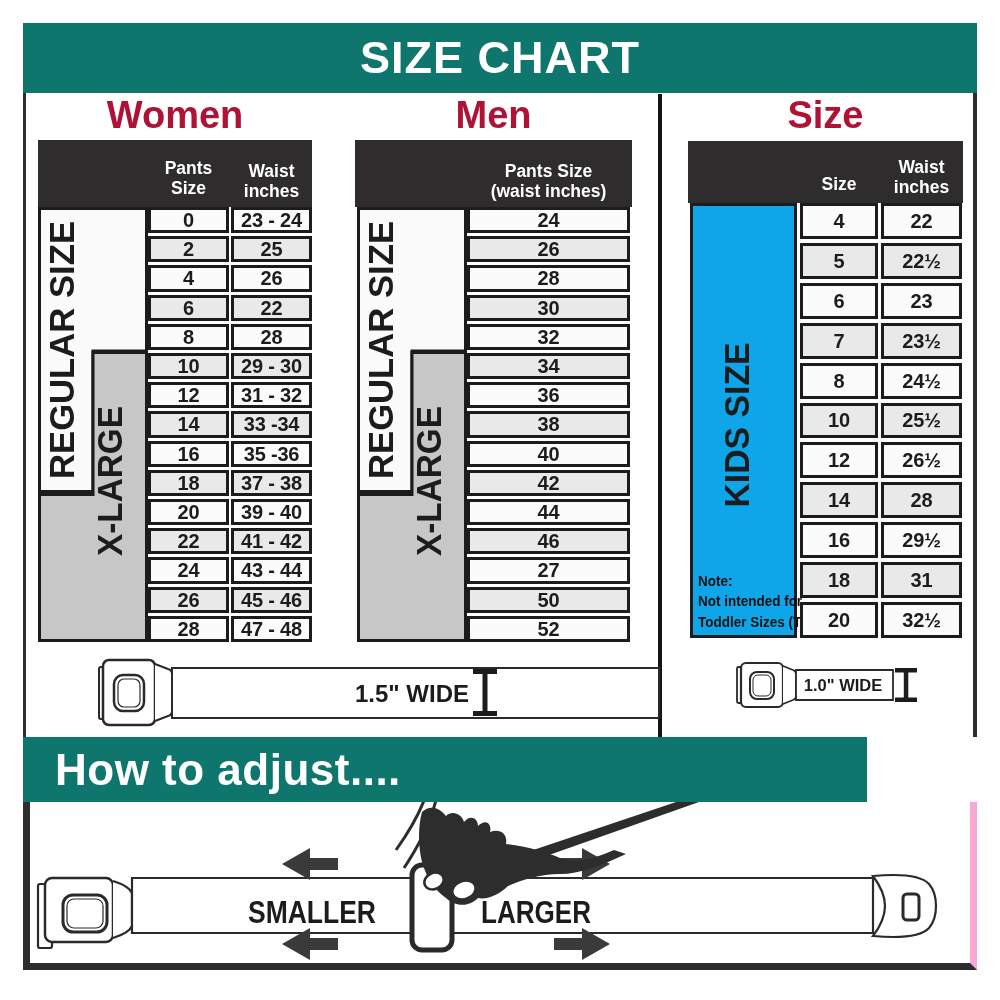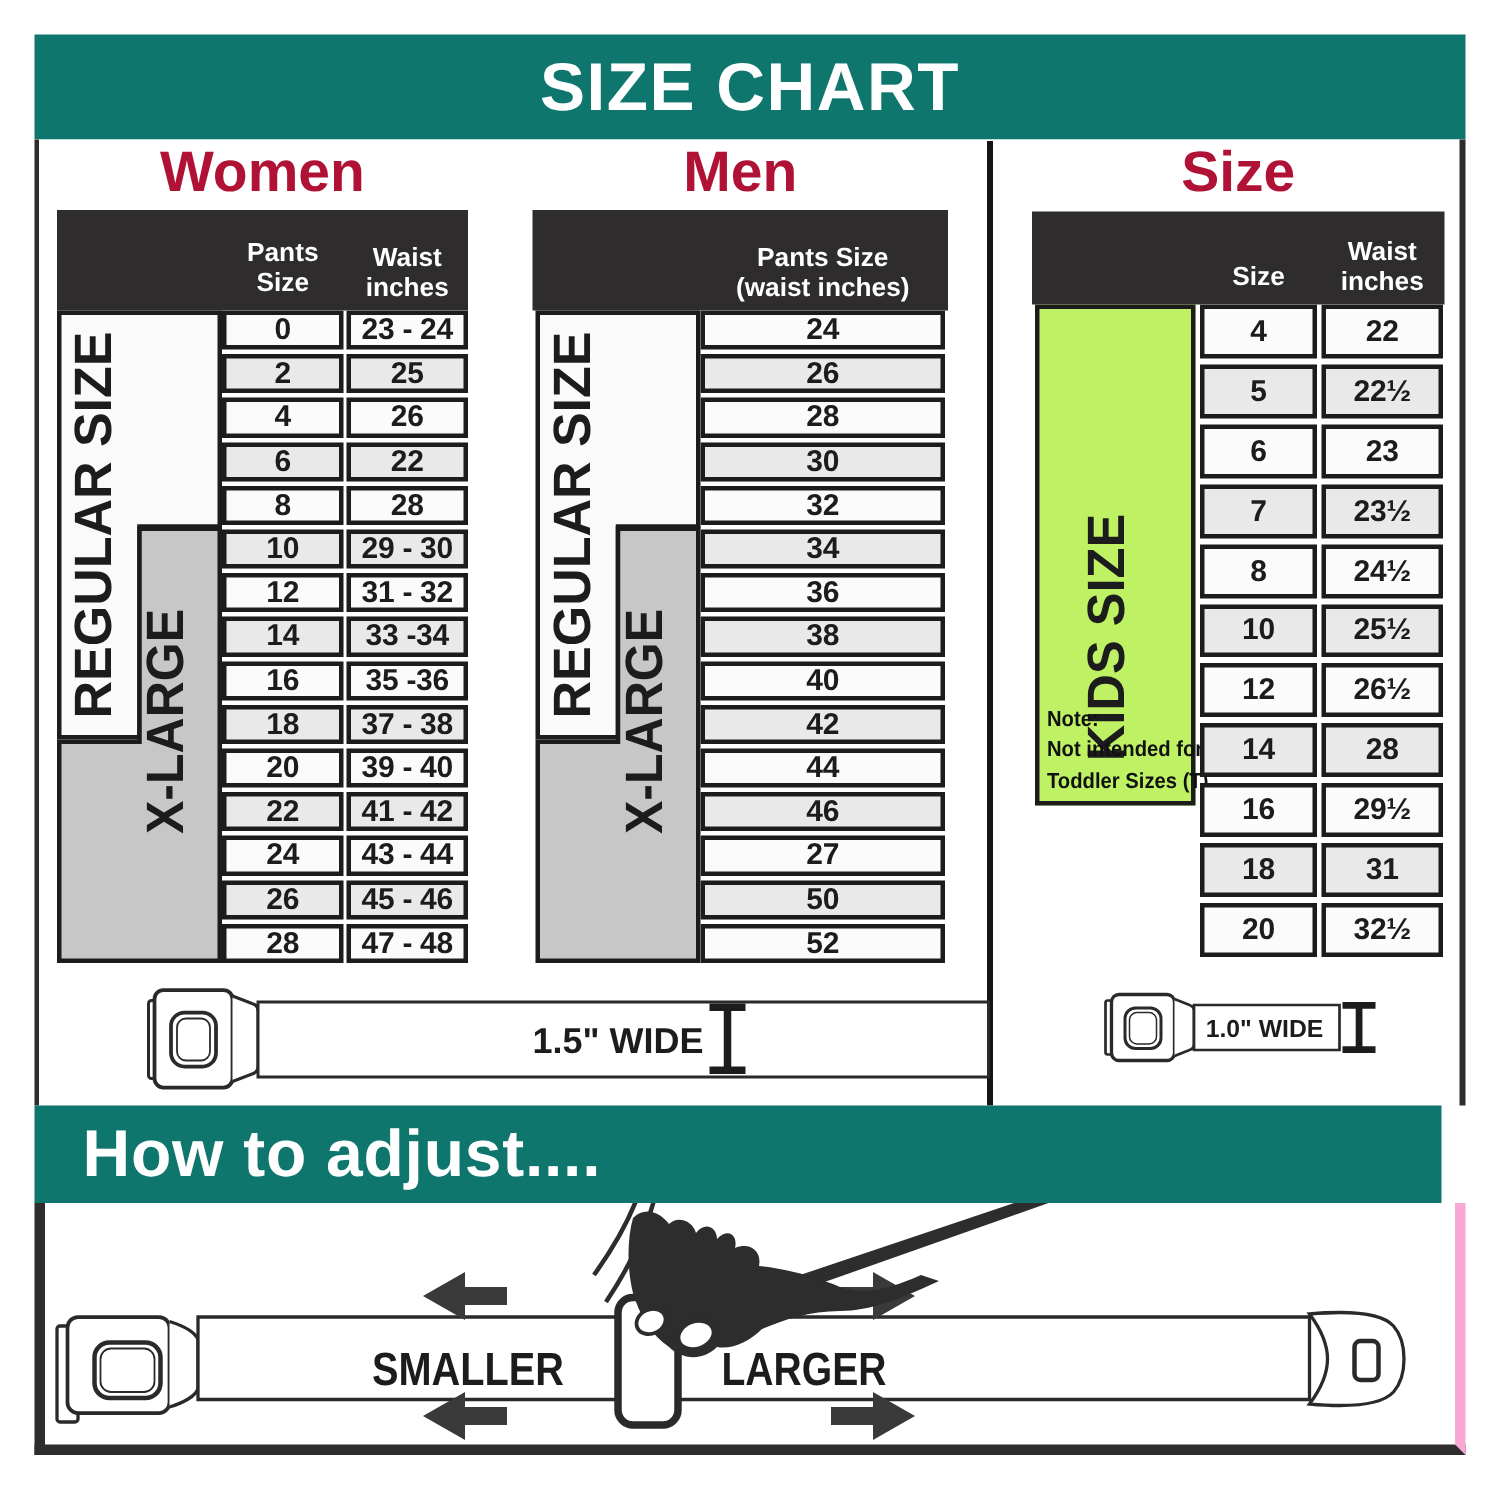--- a/index.html
+++ b/index.html
@@ -26,25 +26,25 @@
   .g-women{left:125px;top:184px;grid-template-columns:81px 81px;column-gap:2px;
            grid-template-rows:repeat(15,1fr);row-gap:3px;}
   .g-men{left:444px;top:184px;grid-template-columns:163px;grid-template-rows:repeat(15,1fr);row-gap:3px;}
   .g-kids{left:777px;top:180px;grid-template-columns:78px 81px;column-gap:3px;
           grid-template-rows:repeat(11,1fr);row-gap:4px;}
   .cell{box-sizing:border-box;border:3px solid #1c1c1c;background:#fbfbfb;display:flex;
         align-items:center;justify-content:center;font-weight:bold;font-size:20px;
         letter-spacing:-0.2px;white-space:nowrap;line-height:1;}
   .cell.alt{background:#e9e9e9;}
   .label-svg{position:absolute;overflow:visible;}
-  .kids-label-box{position:absolute;left:667px;top:180px;width:107px;height:334px;box-sizing:border-box;
-                  border:3px solid #1c1c1c;background:#bef264;}
+  .kids-label-box{position:absolute;left:667px;top:180px;width:107px;height:435px;box-sizing:border-box;
+                  border:3px solid #1c1c1c;background:#0ea5e9;}
   .kids-note{position:absolute;left:5px;bottom:3px;font-size:14.5px;font-weight:bold;line-height:1.4;
              transform:scaleX(0.93);transform-origin:left bottom;white-space:nowrap;color:#111111;}
-  .band-adjust{left:0;top:714px;width:938px;height:65px;display:flex;align-items:center;}
+  .band-adjust{left:0;top:714px;width:844px;height:65px;display:flex;align-items:center;}
   .band-adjust .t{font-size:44px;font-weight:bold;margin-left:32px;letter-spacing:0.5px;}
   .adjust-area{position:absolute;left:0;top:779px;width:954px;height:168px;box-sizing:border-box;
                border-left:7px solid #2e2c2d;border-right:7px solid #f9a8d4;border-bottom:7px solid #2e2c2d;
                background:#ffffff;}
   svg text{font-family:"Liberation Sans",sans-serif;font-weight:bold;fill:#1c1c1c;}
   .belt-svg{position:absolute;overflow:visible;}
 </style>
 </head>
 <body>
 

